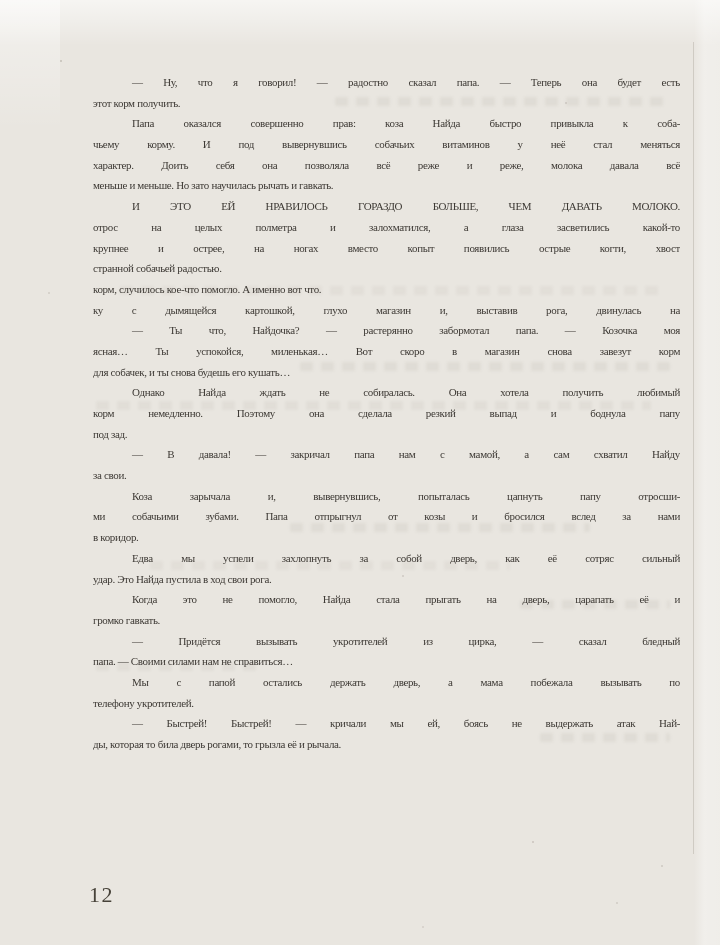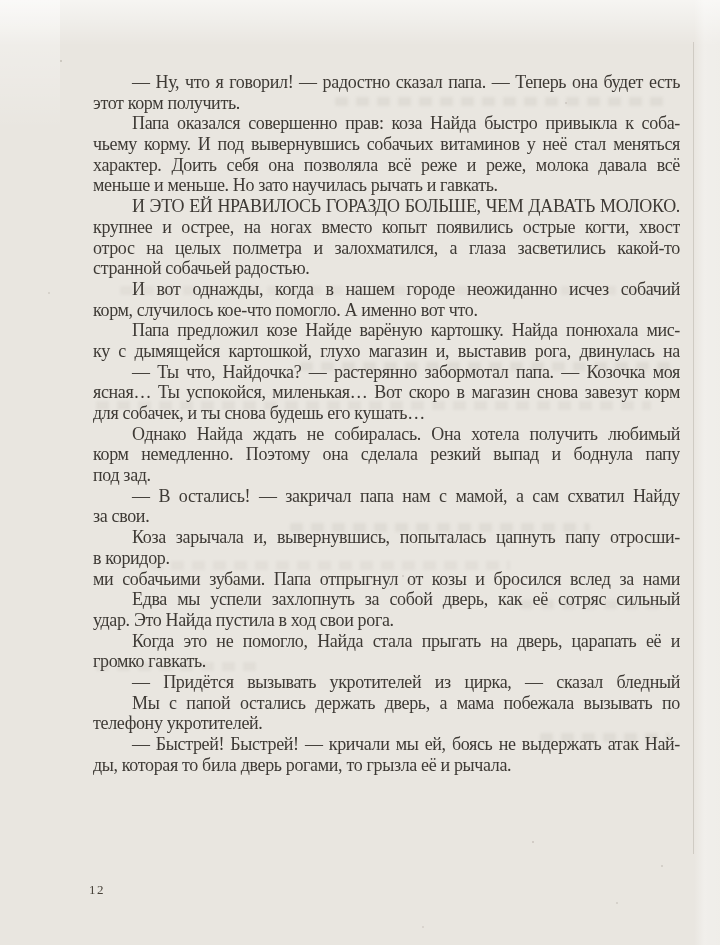--- a/index.html
+++ b/index.html
@@ -29,32 +29,32 @@
     background:rgba(140,133,122,.28);
   }
   .edge-strip{
     position:absolute;left:694px;top:0;width:26px;height:100%;
     background:linear-gradient(90deg,rgba(255,255,255,0),rgba(255,255,255,.35) 40%,rgba(255,255,255,.3));
   }
   
   .text-block{
     position:absolute;left:93px;top:72px;width:587px;
     color:var(--ink);
-    font-size:18px;line-height:20.7px;letter-spacing:-.35px;
+    font-size:11px;line-height:20.7px;letter-spacing:-.35px;
   }
   .line{
     text-align:justify;
     text-align-last:justify;
     height:20.7px;overflow:hidden;
   }
   .line.para-first{text-indent:39px;}
   .line.para-last{text-align-last:left;}
   .page-number{
     position:absolute;left:89px;top:882px;
-    font-size:13px;letter-spacing:1.5px;color:#474239;
+    font-size:22px;letter-spacing:1.5px;color:#474239;
   }
   
   .ghost{
     position:absolute;height:9px;border-radius:2px;
     filter:blur(1.7px);opacity:.55;
     background:repeating-linear-gradient(90deg,
       rgba(124,117,104,.16) 0 13px, rgba(124,117,104,0) 13px 21px);
   }
   .g1{left:335px;top:97px;width:330px;}
   .g2{left:120px;top:286px;width:540px;opacity:.4;}
@@ -99,43 +99,42 @@
   <div class="speckles"></div>
 
   <div class="text-block">
       <div class="line para-first">— Ну, что я говорил! — радостно сказал папа. — Теперь она будет есть</div>
       <div class="line para-last">этот корм получить.</div>
       <div class="line para-first">Папа оказался совершенно прав: коза Найда быстро привыкла к соба-</div>
       <div class="line">чьему корму. И под вывернувшись собачьих витаминов у неё стал меняться</div>
       <div class="line">характер. Доить себя она позволяла всё реже и реже, молока давала всё</div>
       <div class="line para-last">меньше и меньше. Но зато научилась рычать и гавкать.</div>
       <div class="line para-first">И ЭТО ЕЙ НРАВИЛОСЬ ГОРАЗДО БОЛЬШЕ, ЧЕМ ДАВАТЬ МОЛОКО.</div>
+      <div class="line">отрос на целых полметра и залохматился, а глаза засветились какой-то</div>
       <div class="line">крупнее и острее, на ногах вместо копыт появились острые когти, хвост</div>
-      <div class="line">отрос на целых полметра и залохматился, а глаза засветились какой-то</div>
       <div class="line para-last">странной собачьей радостью.</div>
-      <div class="line para-first">И вот однажды, когда в нашем городе неожиданно исчез собачий</div>
       <div class="line para-last">корм, случилось кое-что помогло. А именно вот что.</div>
-      <div class="line para-first">Папа предложил козе Найде варёную картошку. Найда понюхала мис-</div>
       <div class="line">ку с дымящейся картошкой, глухо магазин и, выставив рога, двинулась на</div>
       <div class="line para-first">— Ты что, Найдочка? — растерянно забормотал папа. — Козочка моя</div>
       <div class="line">ясная… Ты успокойся, миленькая… Вот скоро в магазин снова завезут корм</div>
       <div class="line para-last">для собачек, и ты снова будешь его кушать…</div>
       <div class="line para-first">Однако Найда ждать не собиралась. Она хотела получить любимый</div>
       <div class="line">корм немедленно. Поэтому она сделала резкий выпад и боднула папу</div>
       <div class="line para-last">под зад.</div>
-      <div class="line para-first">— В остались! — закричал папа нам с мамой, а сам схватил Найду</div>
+      <div class="line para-first">— В давала! — закричал папа нам с мамой, а сам схватил Найду</div>
       <div class="line para-last">за свои.</div>
       <div class="line para-first">Коза зарычала и, вывернувшись, попыталась цапнуть папу отросши-</div>
+      <div class="line">ми собачьими зубами. Папа отпрыгнул от козы и бросился вслед за нами</div>
       <div class="line para-last">в коридор.</div>
-      <div class="line">ми собачьими зубами. Папа отпрыгнул от козы и бросился вслед за нами</div>
       <div class="line para-first">Едва мы успели захлопнуть за собой дверь, как её сотряс сильный</div>
       <div class="line para-last">удар. Это Найда пустила в ход свои рога.</div>
       <div class="line para-first">Когда это не помогло, Найда стала прыгать на дверь, царапать её и</div>
       <div class="line para-last">громко гавкать.</div>
       <div class="line para-first">— Придётся вызывать укротителей из цирка, — сказал бледный</div>
+      <div class="line para-last">папа. — Своими силами нам не справиться…</div>
       <div class="line para-first">Мы с папой остались держать дверь, а мама побежала вызывать по</div>
       <div class="line para-last">телефону укротителей.</div>
       <div class="line para-first">— Быстрей! Быстрей! — кричали мы ей, боясь не выдержать атак Най-</div>
       <div class="line para-last">ды, которая то била дверь рогами, то грызла её и рычала.</div>
     </div>
 
   <div class="page-number">12</div>
 
   <div class="edge-seam"></div>
   <div class="edge-strip"></div>

